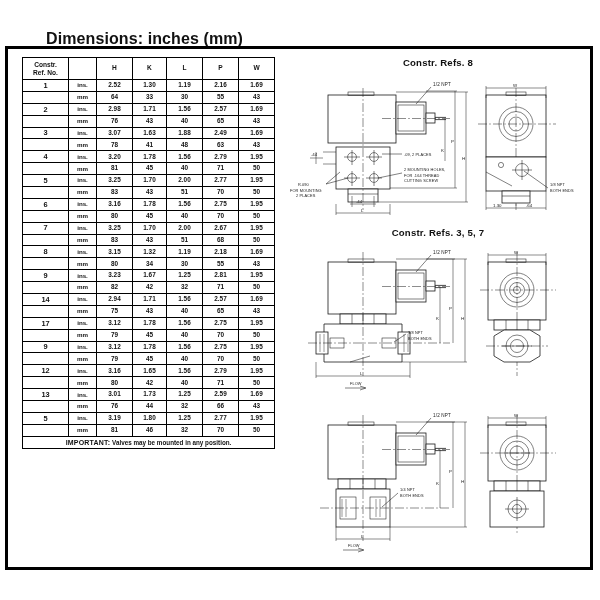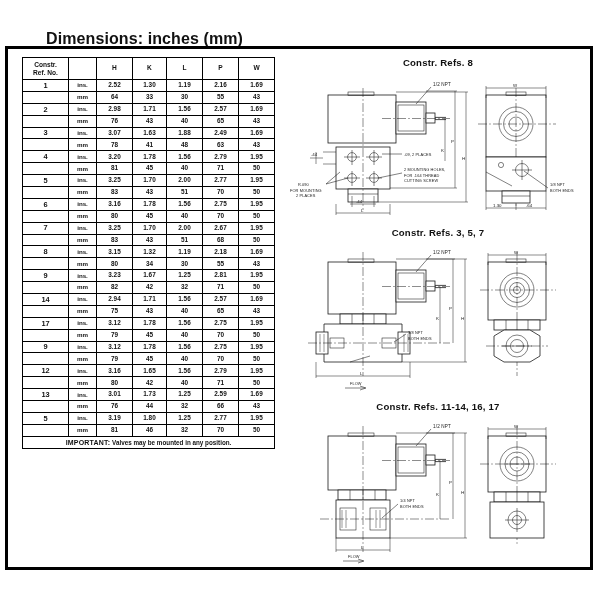--- a/index.html
+++ b/index.html
@@ -581,21 +581,20 @@
 
           <line class="dim" x1="198" y1="15" x2="198" y2="27"></line>
           <line class="dim" x1="256" y1="15" x2="256" y2="27"></line>
           <line class="dim" x1="198" y1="17" x2="256" y2="17"></line>
           <text class="lbl-d" x="224" y="16">W</text>
         </svg>
       </div>
     </div>
 
     <div class="dwg" style="left:282px;top:352px;width:296px;">
-      <div class="dwg-title">Constr. Refs. 11-14, 16, 17</div>
       <div class="dwg-canvas">
         <svg width="296" height="150" viewBox="0 0 296 150">
 
           <rect class="ln fillw" x="38" y="24" width="68" height="54"></rect>
           <rect class="ln-t" x="58" y="21" width="26" height="3.2"></rect>
 
           <rect class="ln fillw" x="106" y="32" width="30" height="32"></rect>
           <rect class="ln-t" x="108" y="35" width="26" height="26"></rect>
           <rect class="ln fillw" x="136" y="43" width="9" height="10"></rect>
           <line class="ln" x1="145" y1="47.4" x2="156" y2="47.4"></line>

